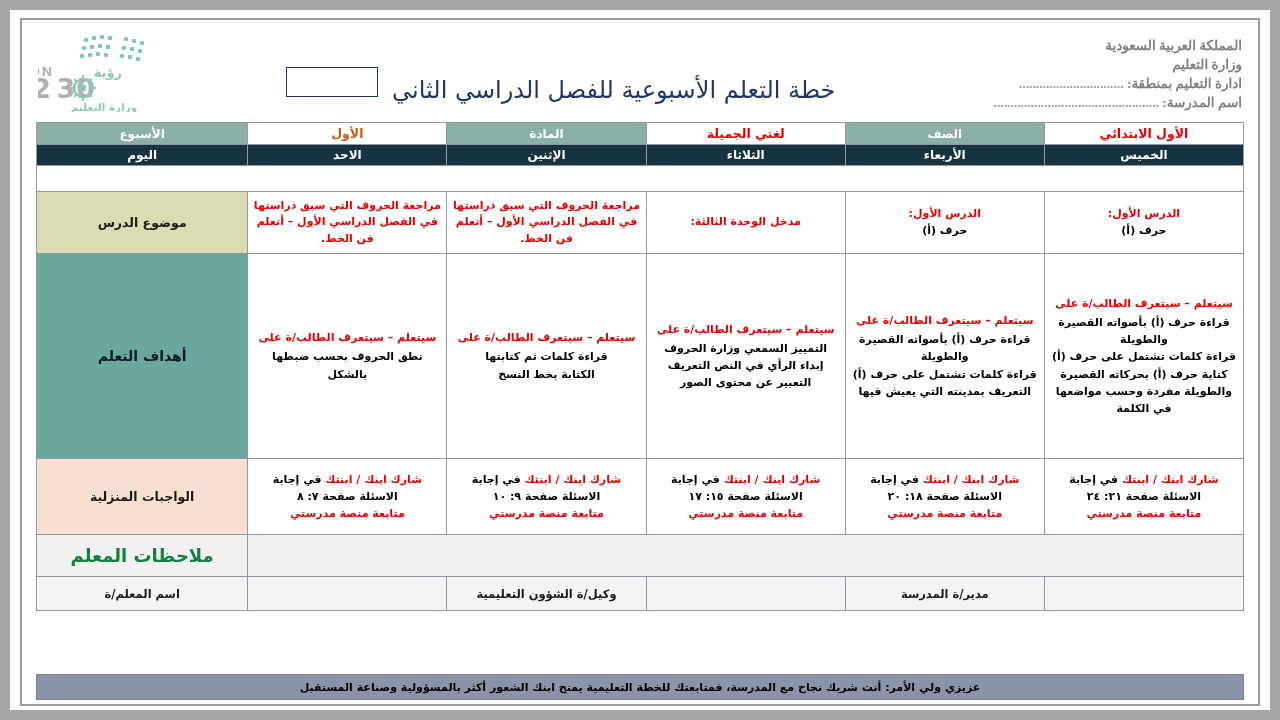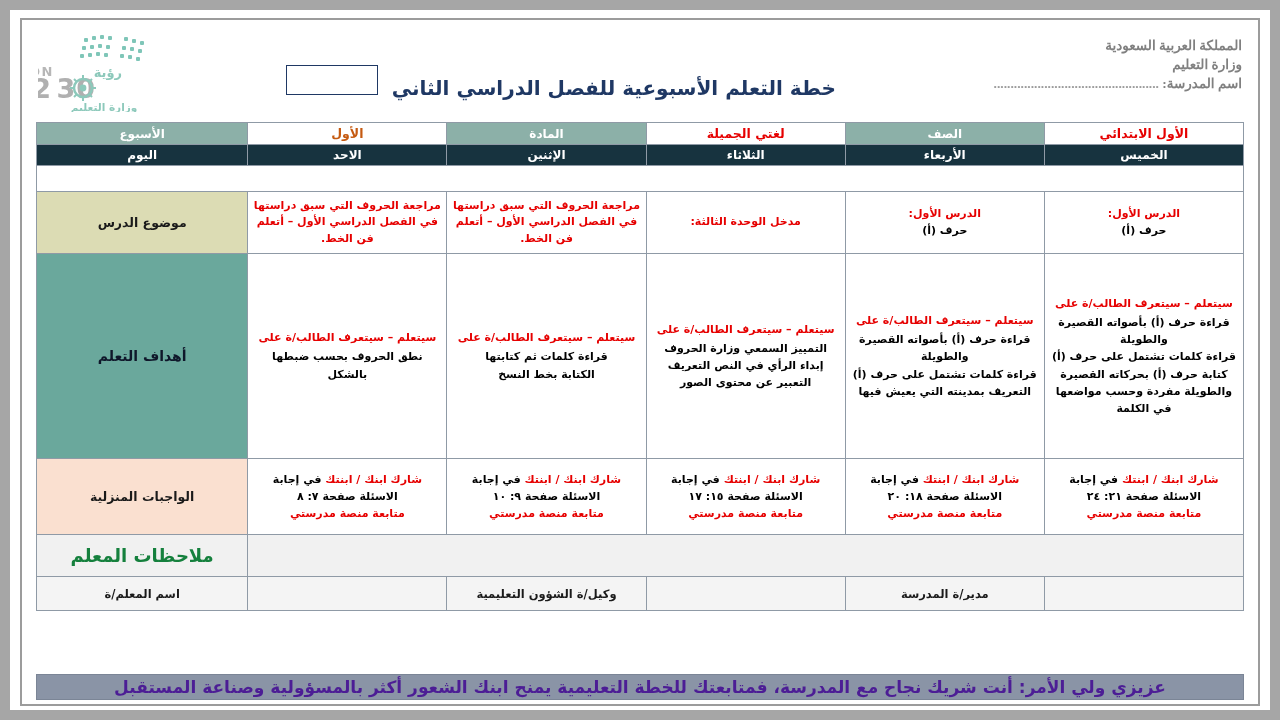--- a/index.html
+++ b/index.html
@@ -58,22 +58,22 @@
 
   .title-wrap {
     display: flex;
     align-items: center;
     gap: 14px;
     padding-top: 30px;
     margin-right: 40px;
   }
   .doc-title {
     color: #1f3864;
-    font-size: 20px;
-    font-weight: bold;
+    font-size: 24px;
+    font-weight: normal;
     white-space: nowrap;
     margin-top: 16px;
   }
   .week-box {
     width: 92px; height: 30px;
     border: 1.5px solid #1f3864;
     background: #ffffff;
   }
 
   
@@ -127,42 +127,46 @@
 
   .row-notes td { height: 42px; background: #f1f1f1; }
   .row-sign td  { height: 34px; background: #f4f4f4; }
 
   
   .footer {
     margin-top: 7px;
     height: 26px;
     background: #8a94a6;
     border: 1px solid #7b8596;
-    color: #4c1d95;
+    color: #000000;
     font-weight: bold;
-    font-size: 17px;
+    font-size: 11px;
     display: flex;
     align-items: center;
     justify-content: center;
     text-align: center;
   }
   .spacer { flex: 1; }
 </style>
 </head>
 <body>
 
 <div id="page">
   <div id="page-inner">
     <div id="sheet">
 
       <div class="header">
 
         <div class="org-block">
           <div>المملكة العربية السعودية</div>
           <div>وزارة التعليم</div>
+          <div>
+            <span>ادارة التعليم بمنطقة:</span>
+            <span class="dots">...............................</span>
+          </div>
           <div>
             <span>اسم المدرسة:</span>
             <span class="dots">.................................................</span>
           </div>
         </div>
 
         <div class="title-wrap">
           <div class="doc-title">خطة التعلم الأسبوعية للفصل الدراسي الثاني</div>
           <div class="week-box"></div>
         </div>

